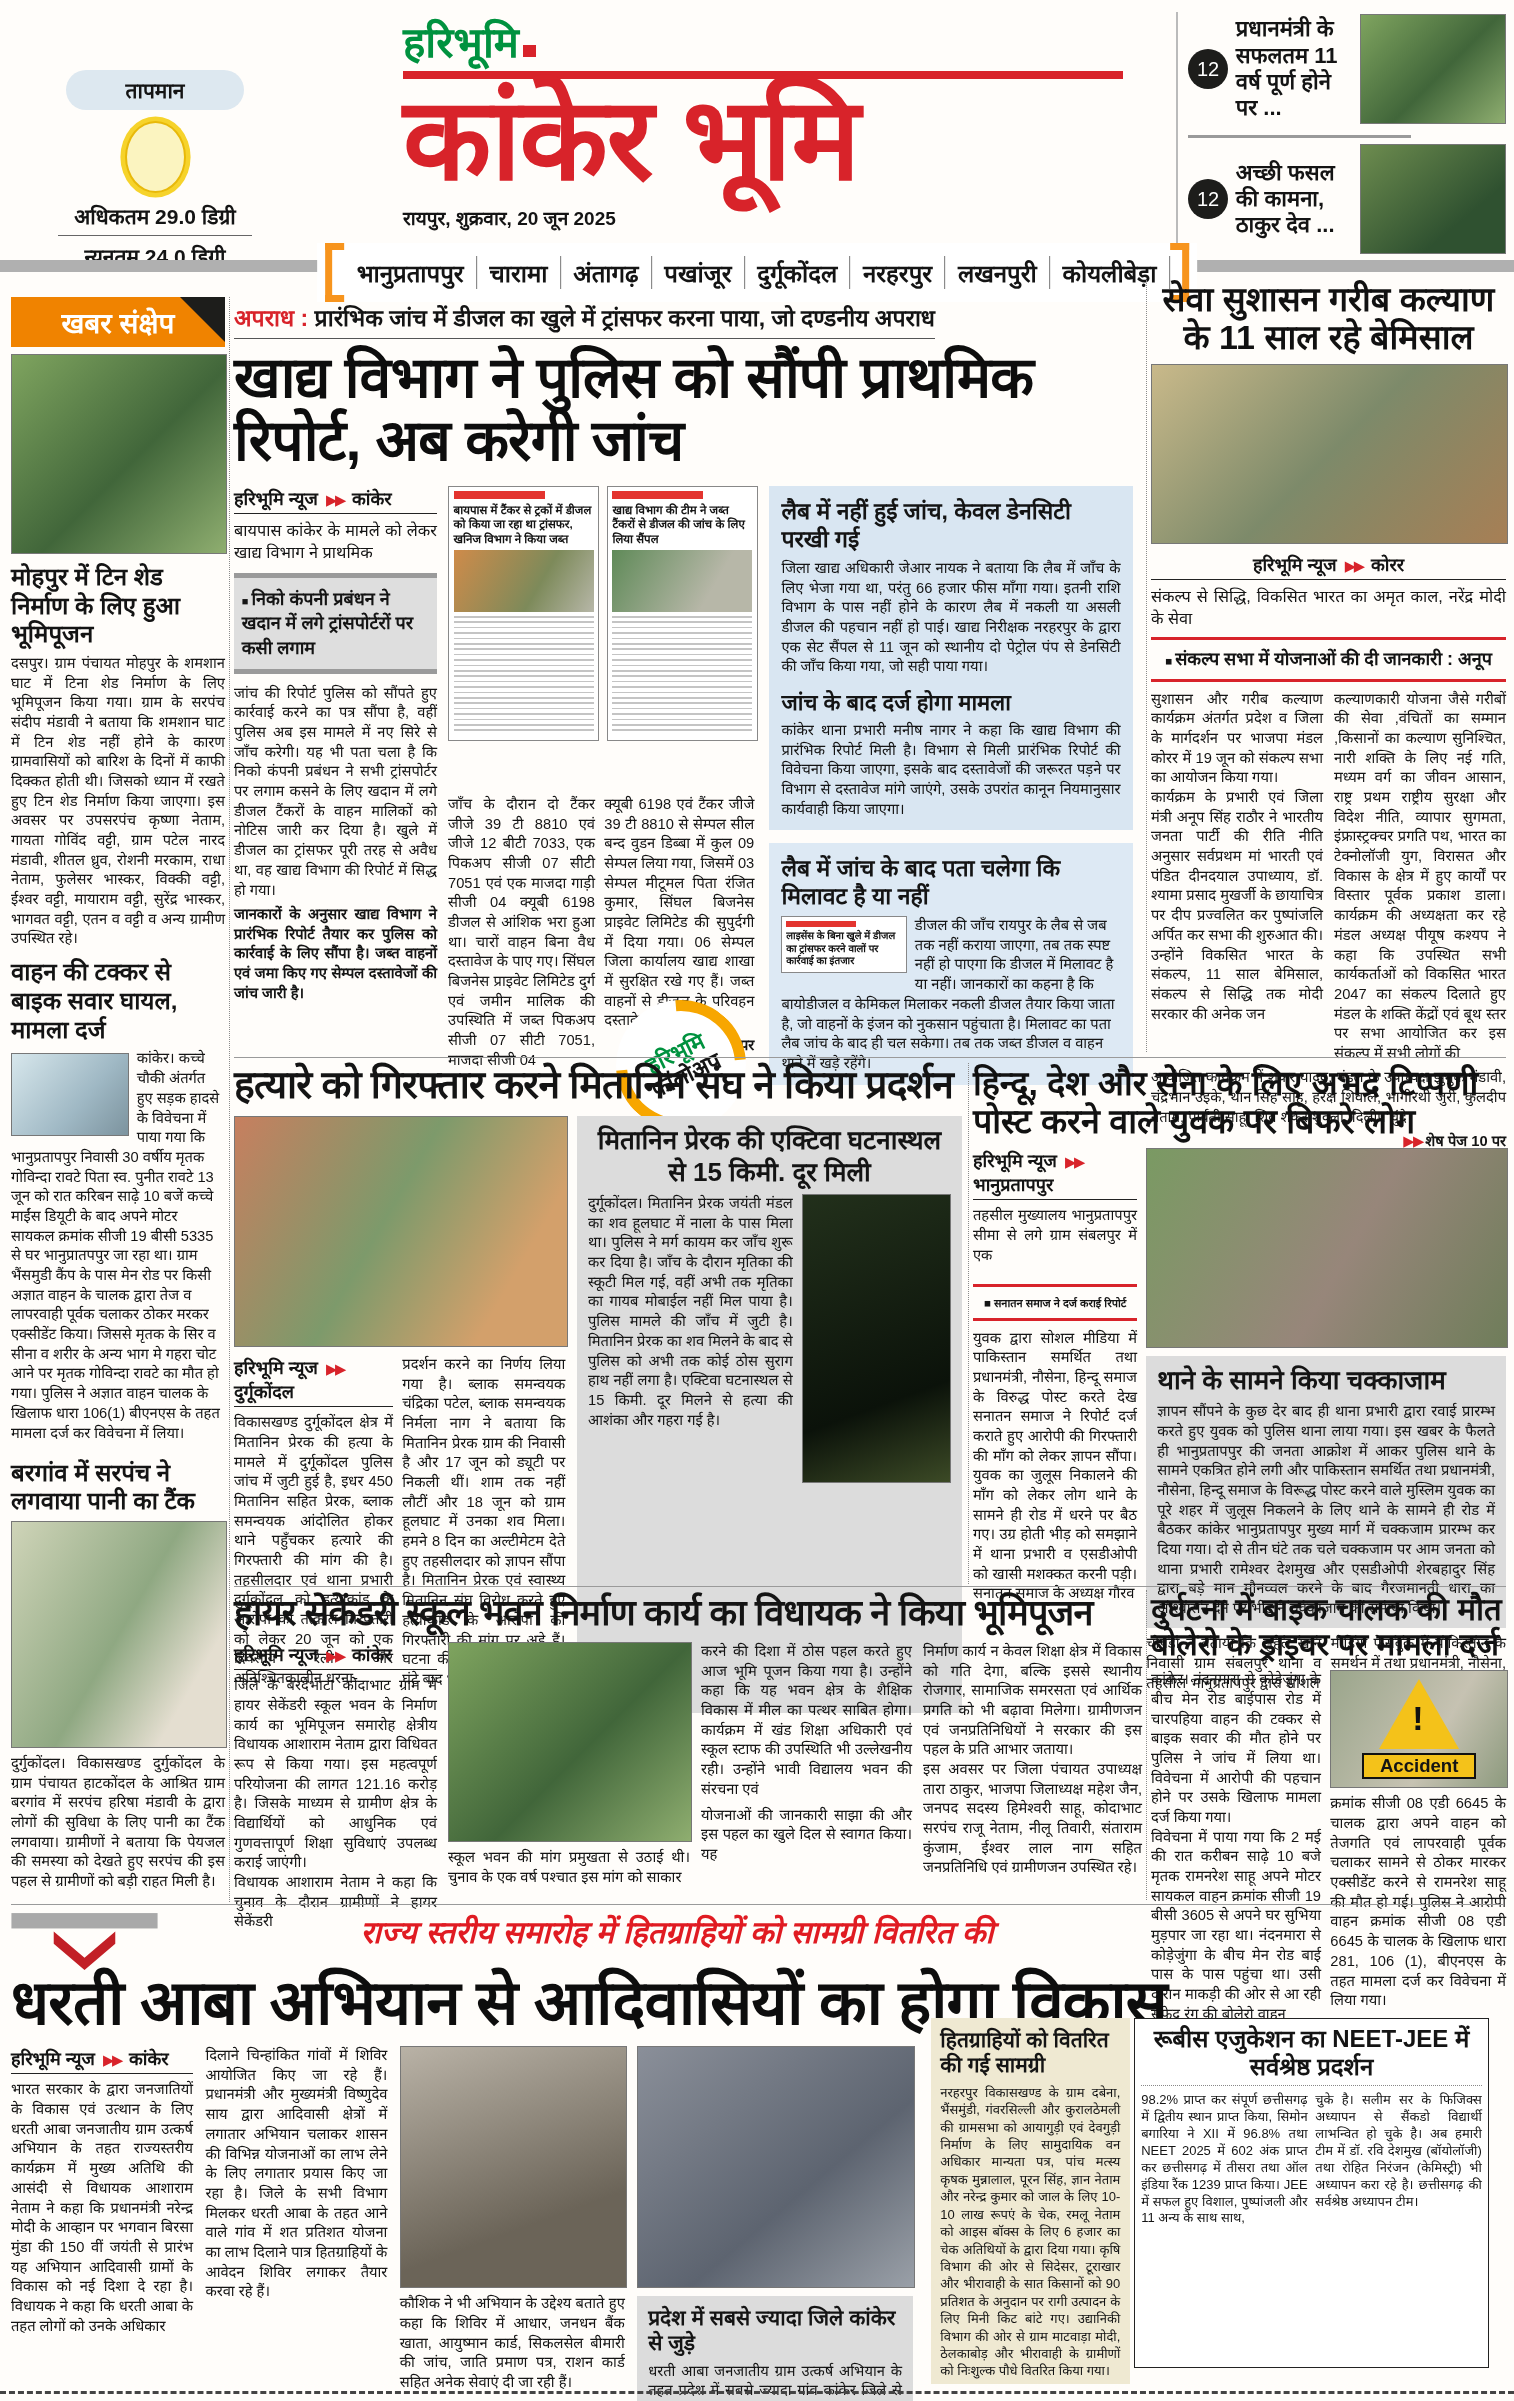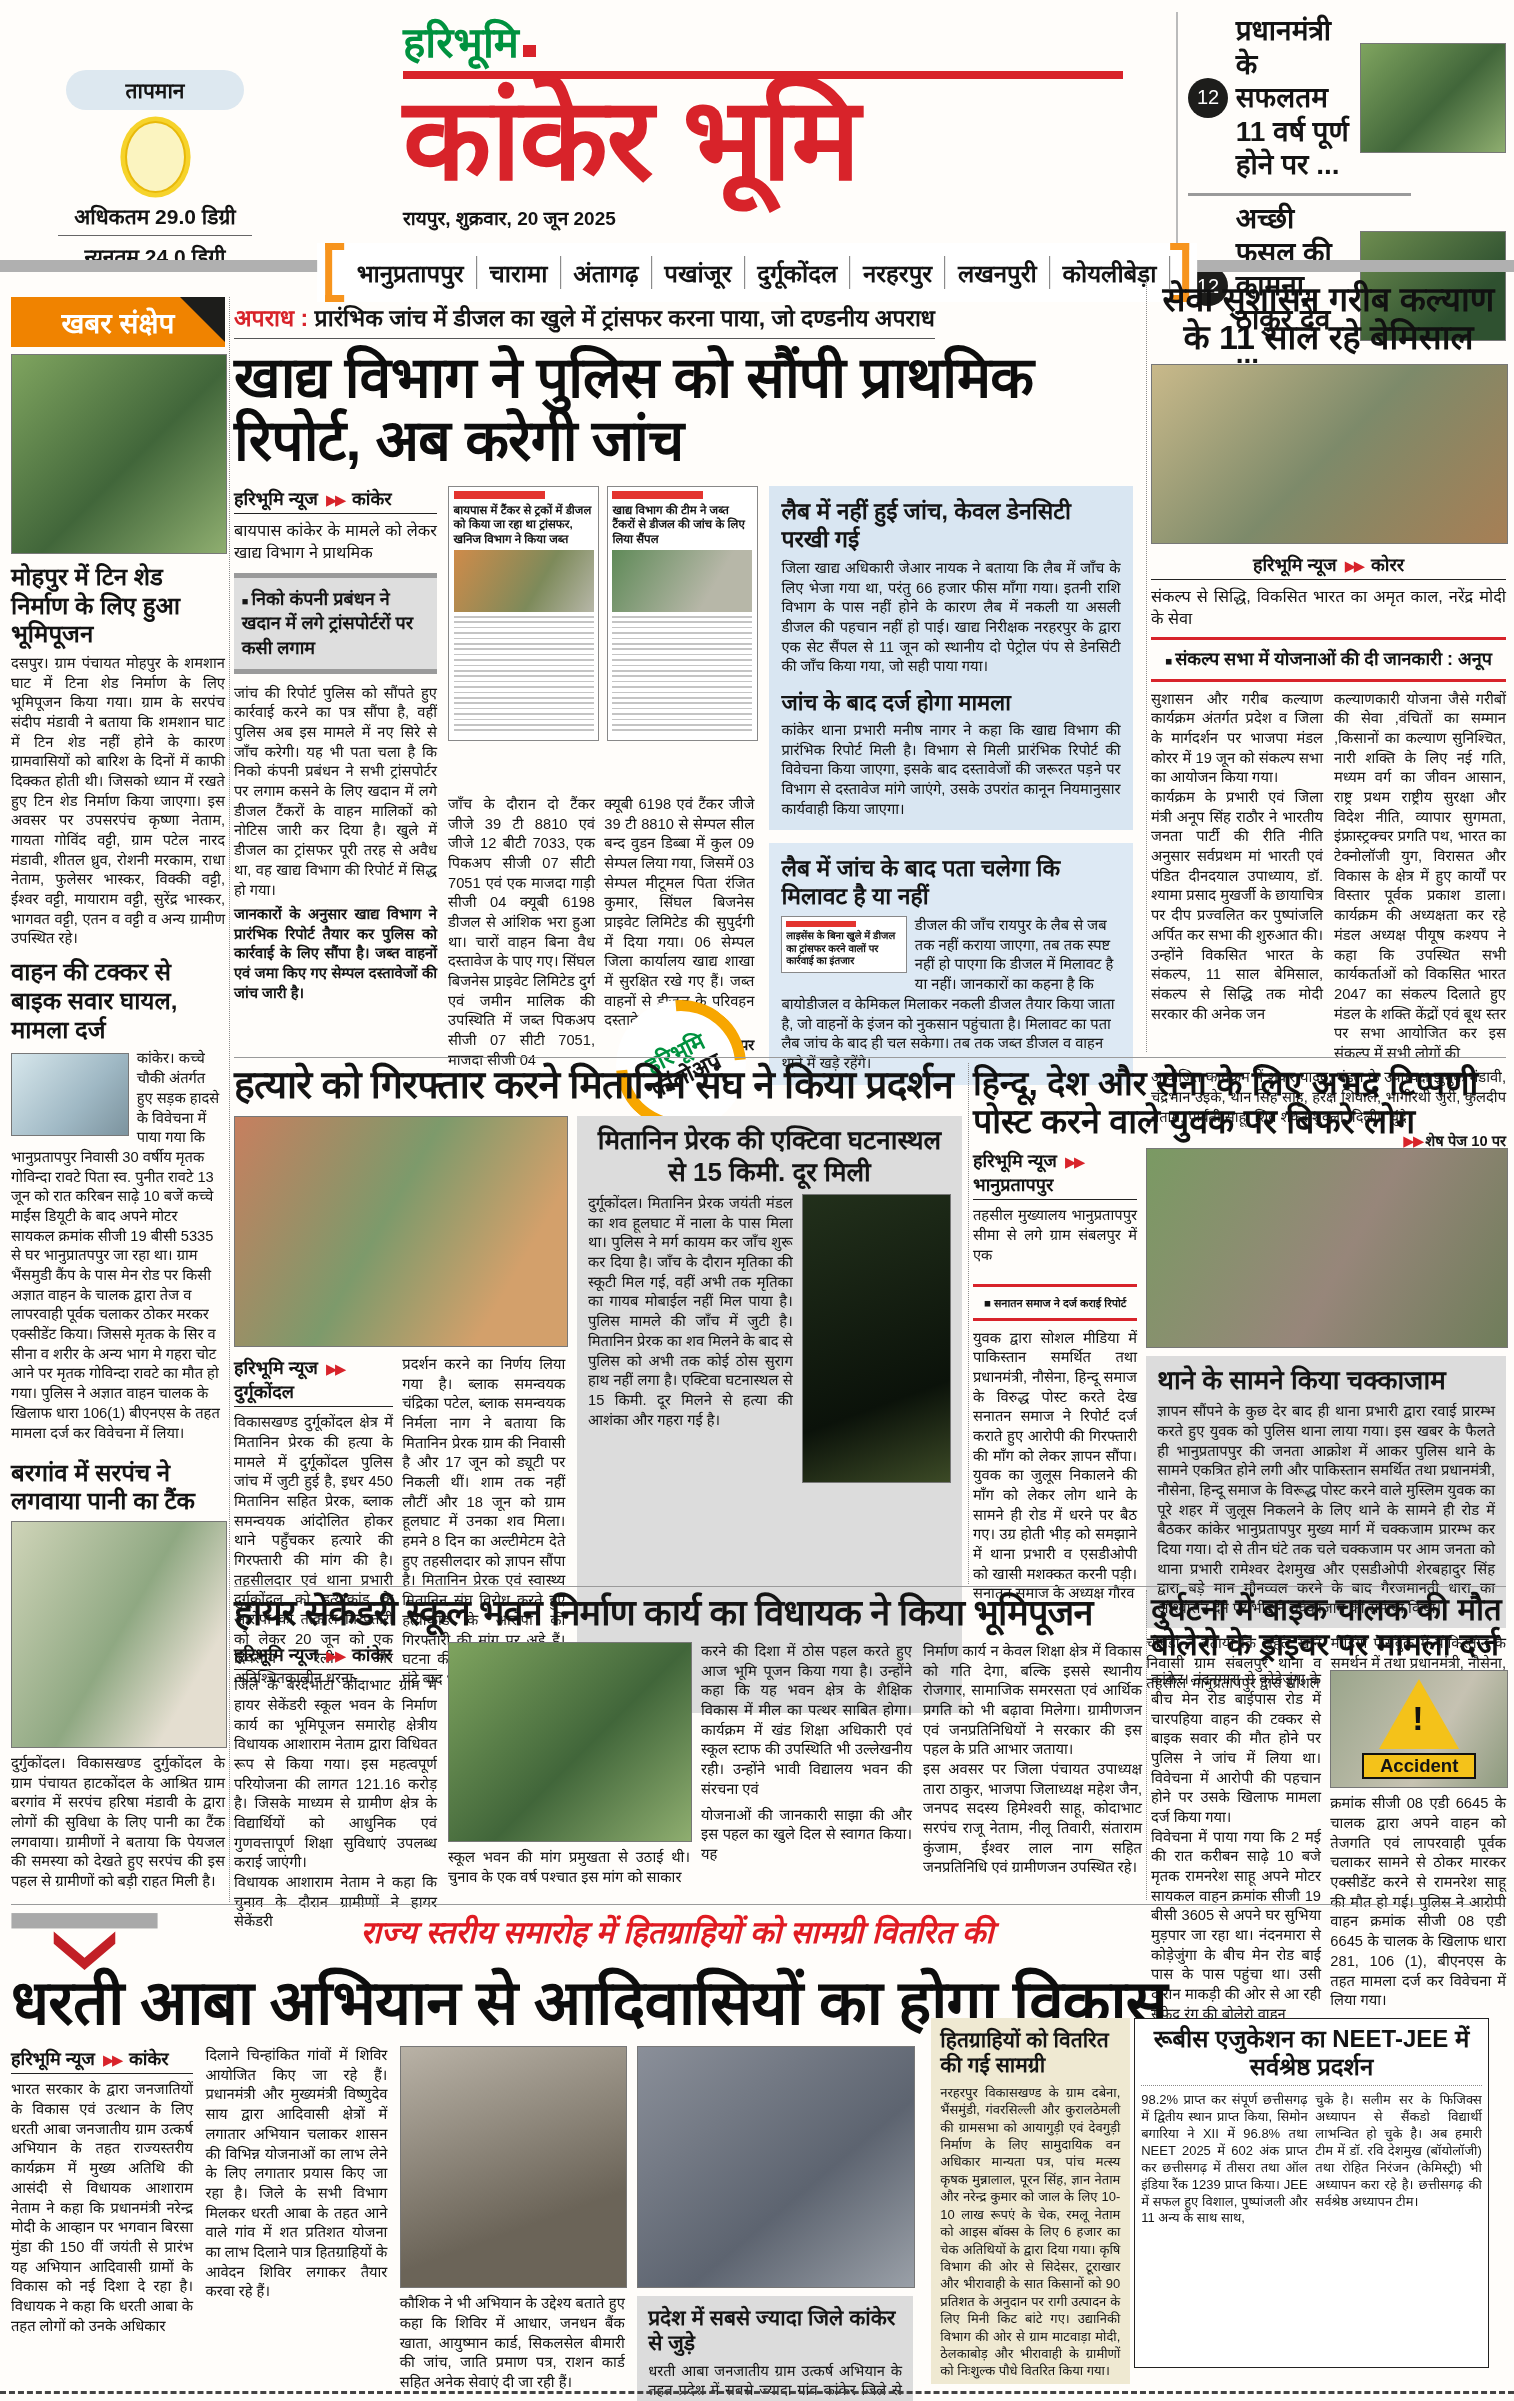--- a/index.html
+++ b/index.html
@@ -39,21 +39,21 @@
   .temp-line{font-weight:bold;font-size:21px;text-align:center;padding:3.9px 0;}
   .temp-div{border-top:1.5px solid #666;width:194px;margin:1.5px auto;}
   .brand-top{color:#00923f;font-size:42px;font-weight:bold;}
   .brand-top .dot{display:inline-block;width:12.4px;height:12.4px;background:#d8232a;margin-left:4.6px;}
   .brand-rule{height:7.7px;background:#d8232a;margin:1.5px 0 0 0;}
   .brand-main{color:#d8232a;font-size:115px;font-weight:bold;line-height:1.05;letter-spacing:-1.5px;}
   .dateline{font-weight:bold;font-size:19px;margin-top:6px;}
   .brief{display:flex;gap:7.7px;align-items:center;margin-bottom:11px;}
   .brief .pg{min-width:40px;height:40px;background:#1d1d1b;color:#fff;border-radius:50%;display:flex;
              align-items:center;justify-content:center;font-size:20px;}
-  .brief .btxt{font-weight:bold;font-size:28px;line-height:1.2;width:132px;}
+  .brief .btxt{font-weight:bold;font-size:22px;line-height:1.2;width:132px;}
   .navband{position:absolute;top:260px;left:0;width:100%;height:12.4px;background:#b0b0b0;}
   .navbox{position:absolute;top:243px;left:50%;transform:translateX(-50%);background:#fff;display:flex;
           align-items:center;padding:0 7.7px;}
   .bracket{width:12.4px;height:45px;}
   .bracket.l{border-left:7px solid #f7941d;border-top:7px solid #f7941d;border-bottom:7px solid #f7941d;}
   .bracket.r{border-right:7px solid #f7941d;border-top:7px solid #f7941d;border-bottom:7px solid #f7941d;}
   .city{font-weight:bold;font-size:24px;padding:0 12.4px;border-right:1.5px solid #777;white-space:nowrap;}
   .city:last-of-type{border-right:none;}
   
   .side-head{background:#f08300;color:#fff;font-weight:bold;font-size:28px;text-align:center;padding:6.2px 0;position:relative;}

